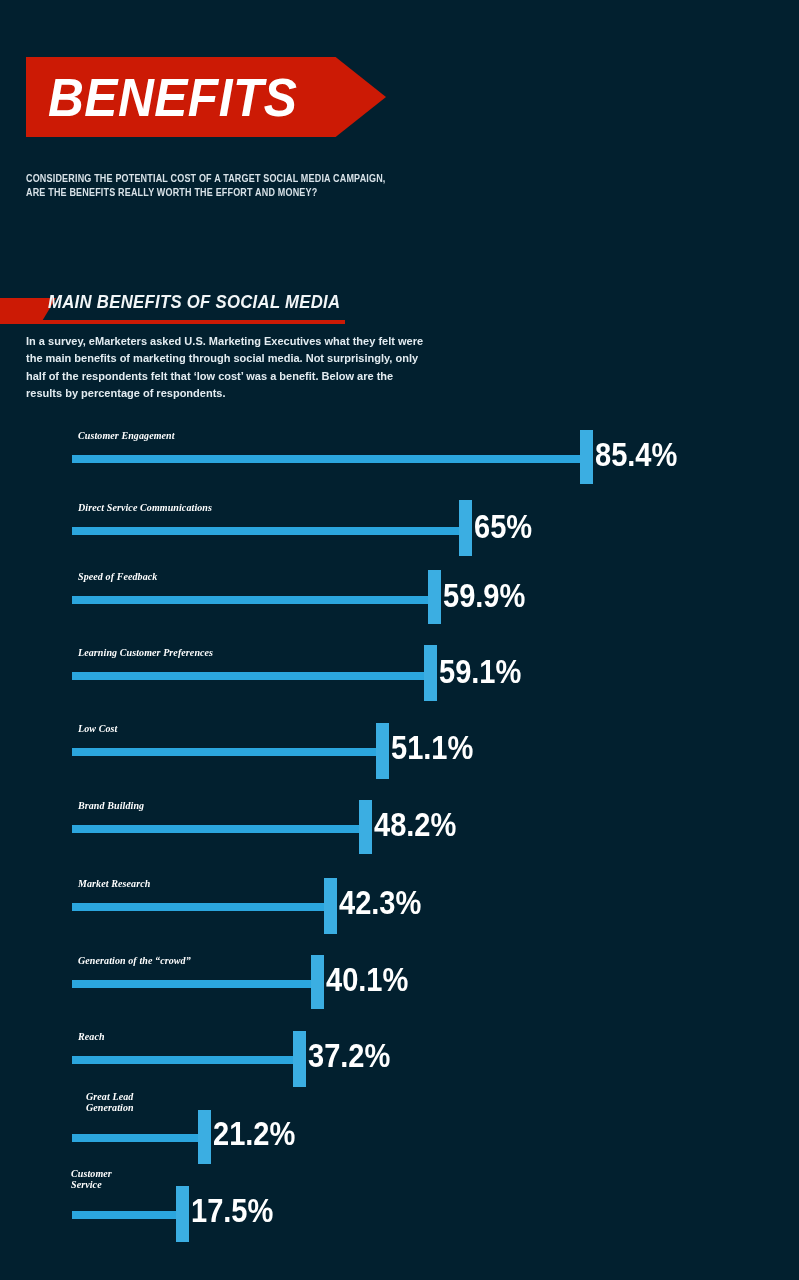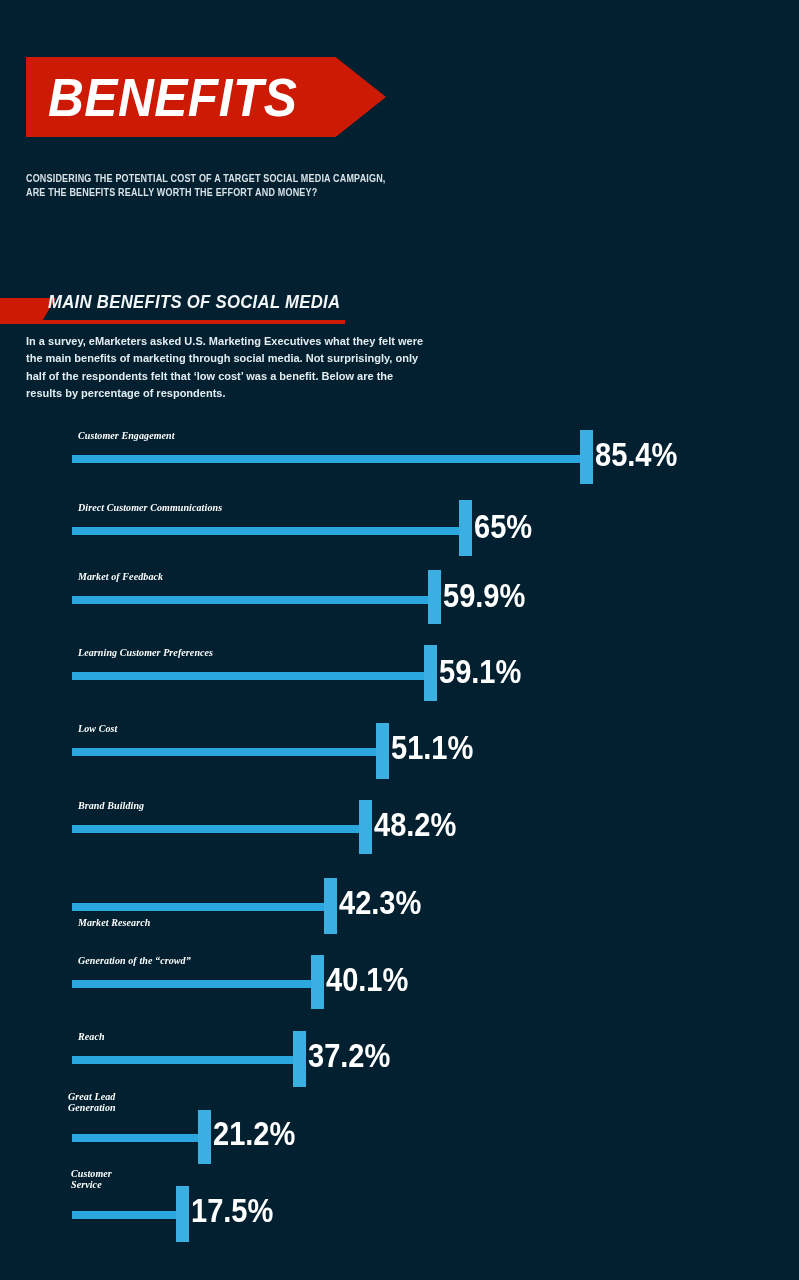--- a/index.html
+++ b/index.html
@@ -203,29 +203,29 @@
     <div class="bar-row">
       <div class="bar-label" style="left: 78px; top: 430px;">
         <div>Customer Engagement</div>
       </div>
       <div class="bar-track" style="left: 72px; top: 455px; width: 508.13px;"></div>
       <div class="bar-cap" style="left: 580.13px; top: 430px; height: 54px;"></div>
       <div class="bar-value" style="left: 595.13px; top: 438px;">85.4%</div>
     </div>
     <div class="bar-row">
       <div class="bar-label" style="left: 78px; top: 502px;">
-        <div>Direct Customer Communications</div>
+        <div>Direct Service Communications</div>
       </div>
       <div class="bar-track" style="left: 72px; top: 527px; width: 386.75px;"></div>
       <div class="bar-cap" style="left: 458.75px; top: 500px; height: 56px;"></div>
       <div class="bar-value" style="left: 473.75px; top: 510px;">65%</div>
     </div>
     <div class="bar-row">
       <div class="bar-label" style="left: 78px; top: 571px;">
-        <div>Market of Feedback</div>
+        <div>Speed of Feedback</div>
       </div>
       <div class="bar-track" style="left: 72px; top: 596px; width: 356.405px;"></div>
       <div class="bar-cap" style="left: 428.405px; top: 570px; height: 54px;"></div>
       <div class="bar-value" style="left: 443.405px; top: 579px;">59.9%</div>
     </div>
     <div class="bar-row">
       <div class="bar-label" style="left: 78px; top: 647px;">
         <div>Learning Customer Preferences</div>
       </div>
       <div class="bar-track" style="left: 72px; top: 672px; width: 351.645px;"></div>
@@ -242,21 +242,21 @@
     </div>
     <div class="bar-row">
       <div class="bar-label" style="left: 78px; top: 800px;">
         <div>Brand Building</div>
       </div>
       <div class="bar-track" style="left: 72px; top: 825px; width: 286.79px;"></div>
       <div class="bar-cap" style="left: 358.79px; top: 800px; height: 54px;"></div>
       <div class="bar-value" style="left: 373.79px; top: 808px;">48.2%</div>
     </div>
     <div class="bar-row">
-      <div class="bar-label" style="left: 78px; top: 878px; margin-top: 39px;">
+      <div class="bar-label" style="left: 78px; top: 878px;">
         <div>Market Research</div>
       </div>
       <div class="bar-track" style="left: 72px; top: 903px; width: 251.685px;"></div>
       <div class="bar-cap" style="left: 323.685px; top: 878px; height: 56px;"></div>
       <div class="bar-value" style="left: 338.685px; top: 886px;">42.3%</div>
     </div>
     <div class="bar-row">
       <div class="bar-label" style="left: 78px; top: 955px;">
         <div>Generation of the “crowd”</div>
       </div>
@@ -266,21 +266,21 @@
     </div>
     <div class="bar-row">
       <div class="bar-label" style="left: 78px; top: 1031px;">
         <div>Reach</div>
       </div>
       <div class="bar-track" style="left: 72px; top: 1056px; width: 221.34px;"></div>
       <div class="bar-cap" style="left: 293.34px; top: 1031px; height: 56px;"></div>
       <div class="bar-value" style="left: 308.34px; top: 1039px;">37.2%</div>
     </div>
     <div class="bar-row">
-      <div class="bar-label" style="left: 68px; top: 1091px;">
+      <div class="bar-label" style="left: 86px; top: 1091px;">
         <div>Great Lead</div>
         <div>Generation</div>
       </div>
       <div class="bar-track" style="left: 72px; top: 1134px; width: 126.14px;"></div>
       <div class="bar-cap" style="left: 198.14px; top: 1110px; height: 54px;"></div>
       <div class="bar-value" style="left: 213.14px; top: 1117px;">21.2%</div>
     </div>
     <div class="bar-row">
       <div class="bar-label" style="left: 71px; top: 1168px;">
         <div>Customer</div>

